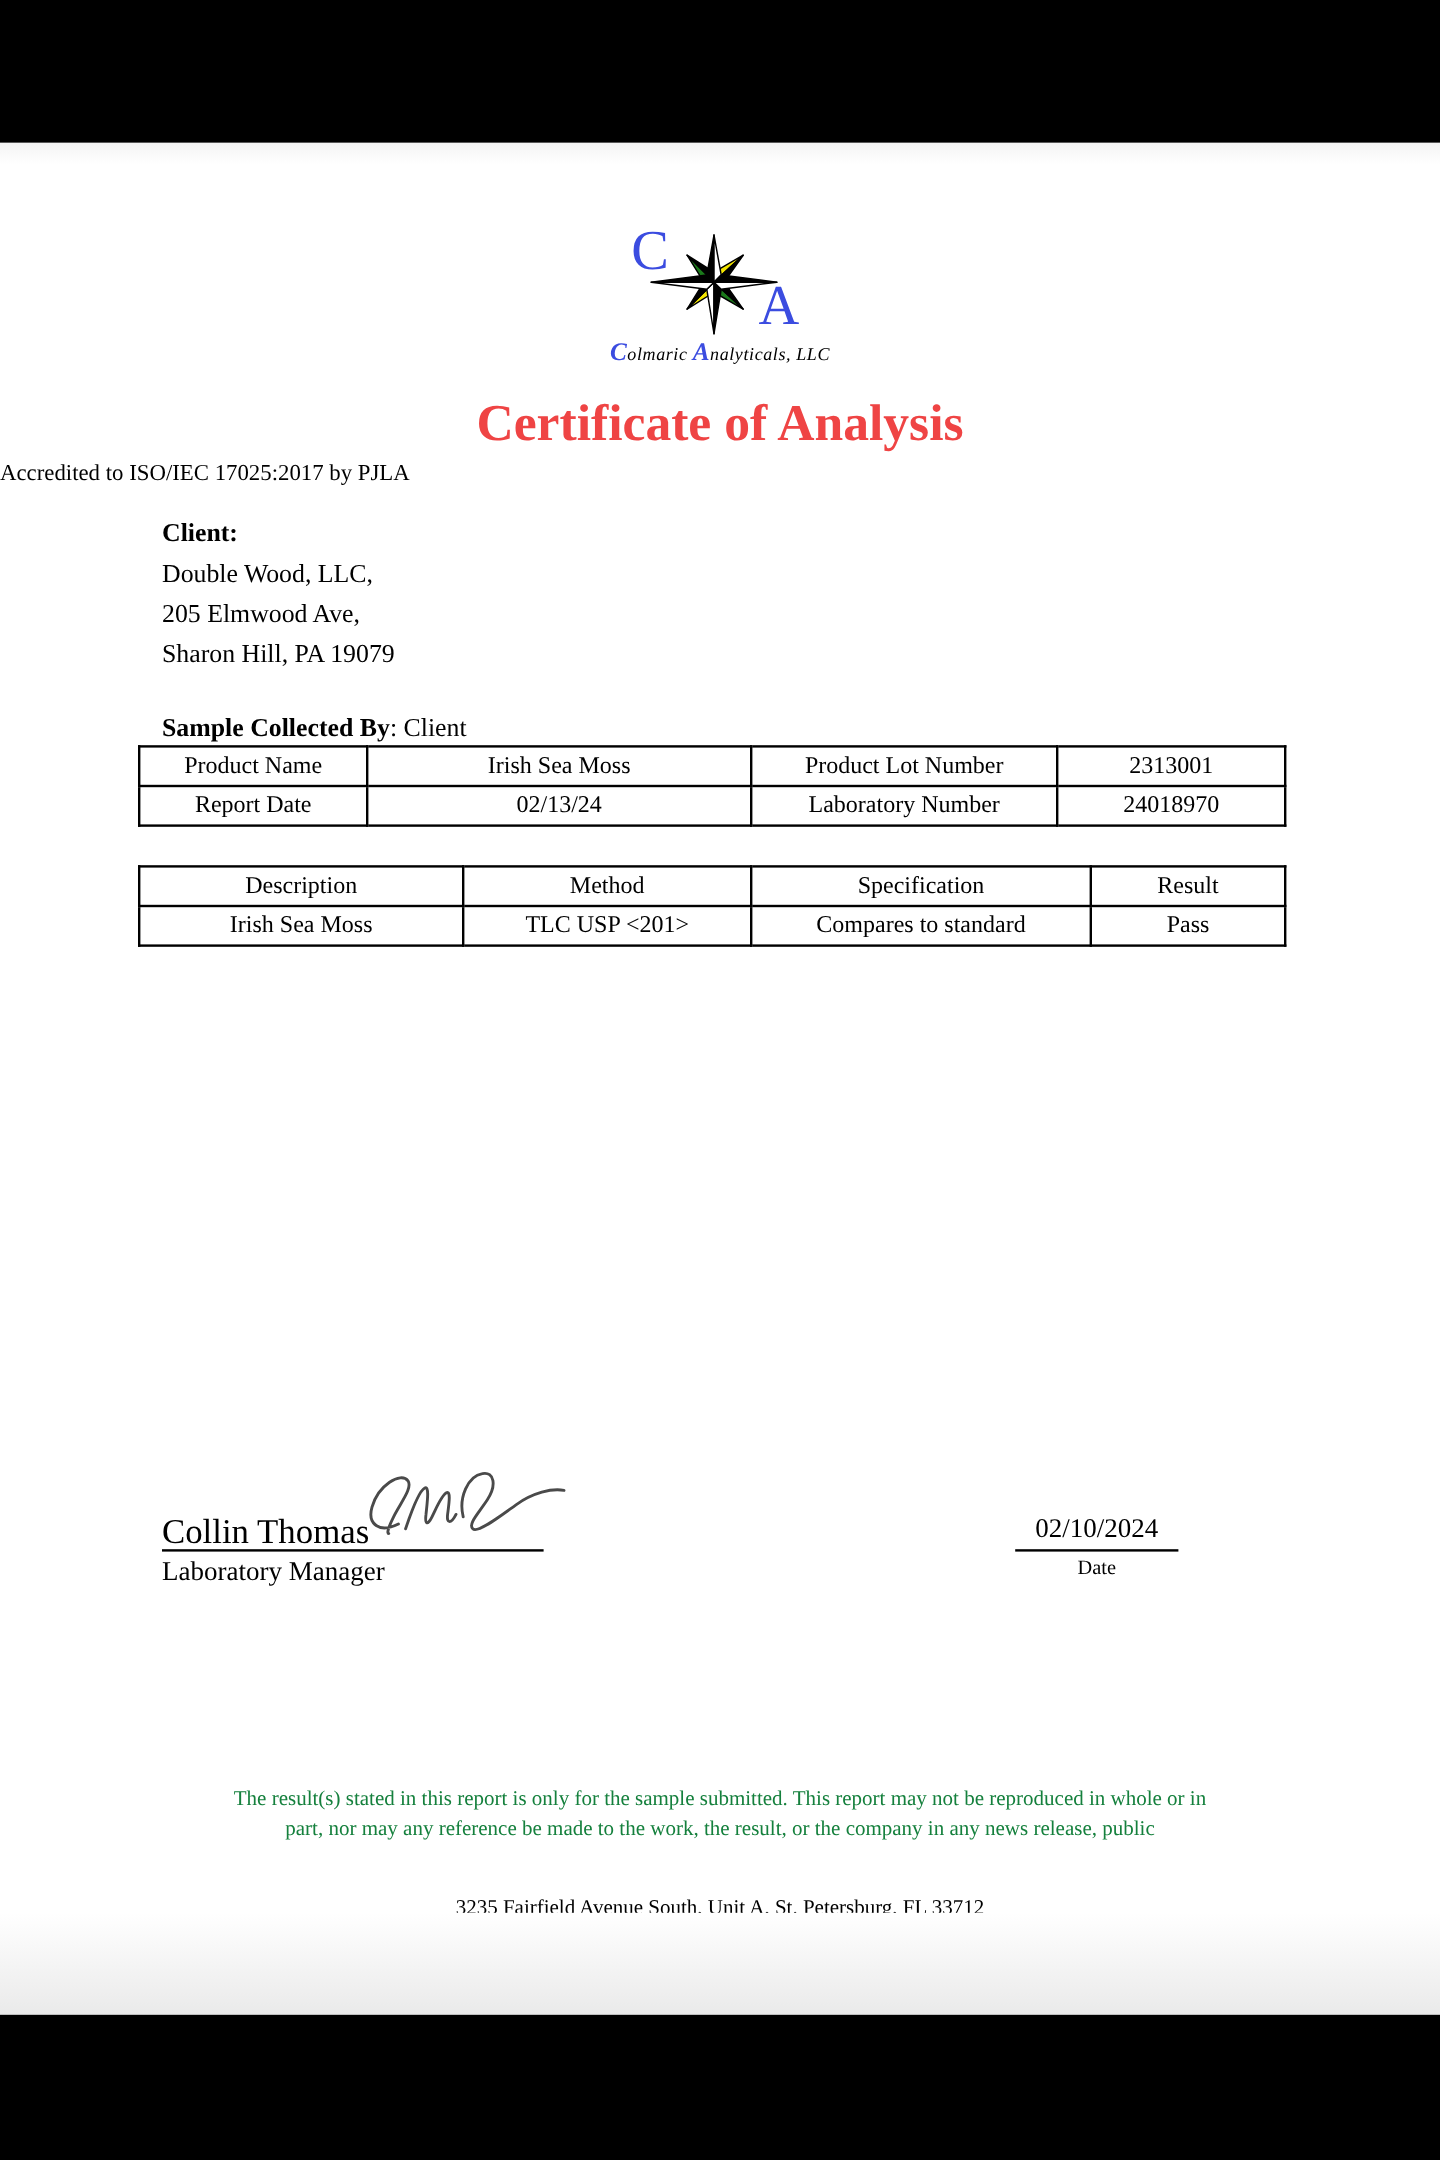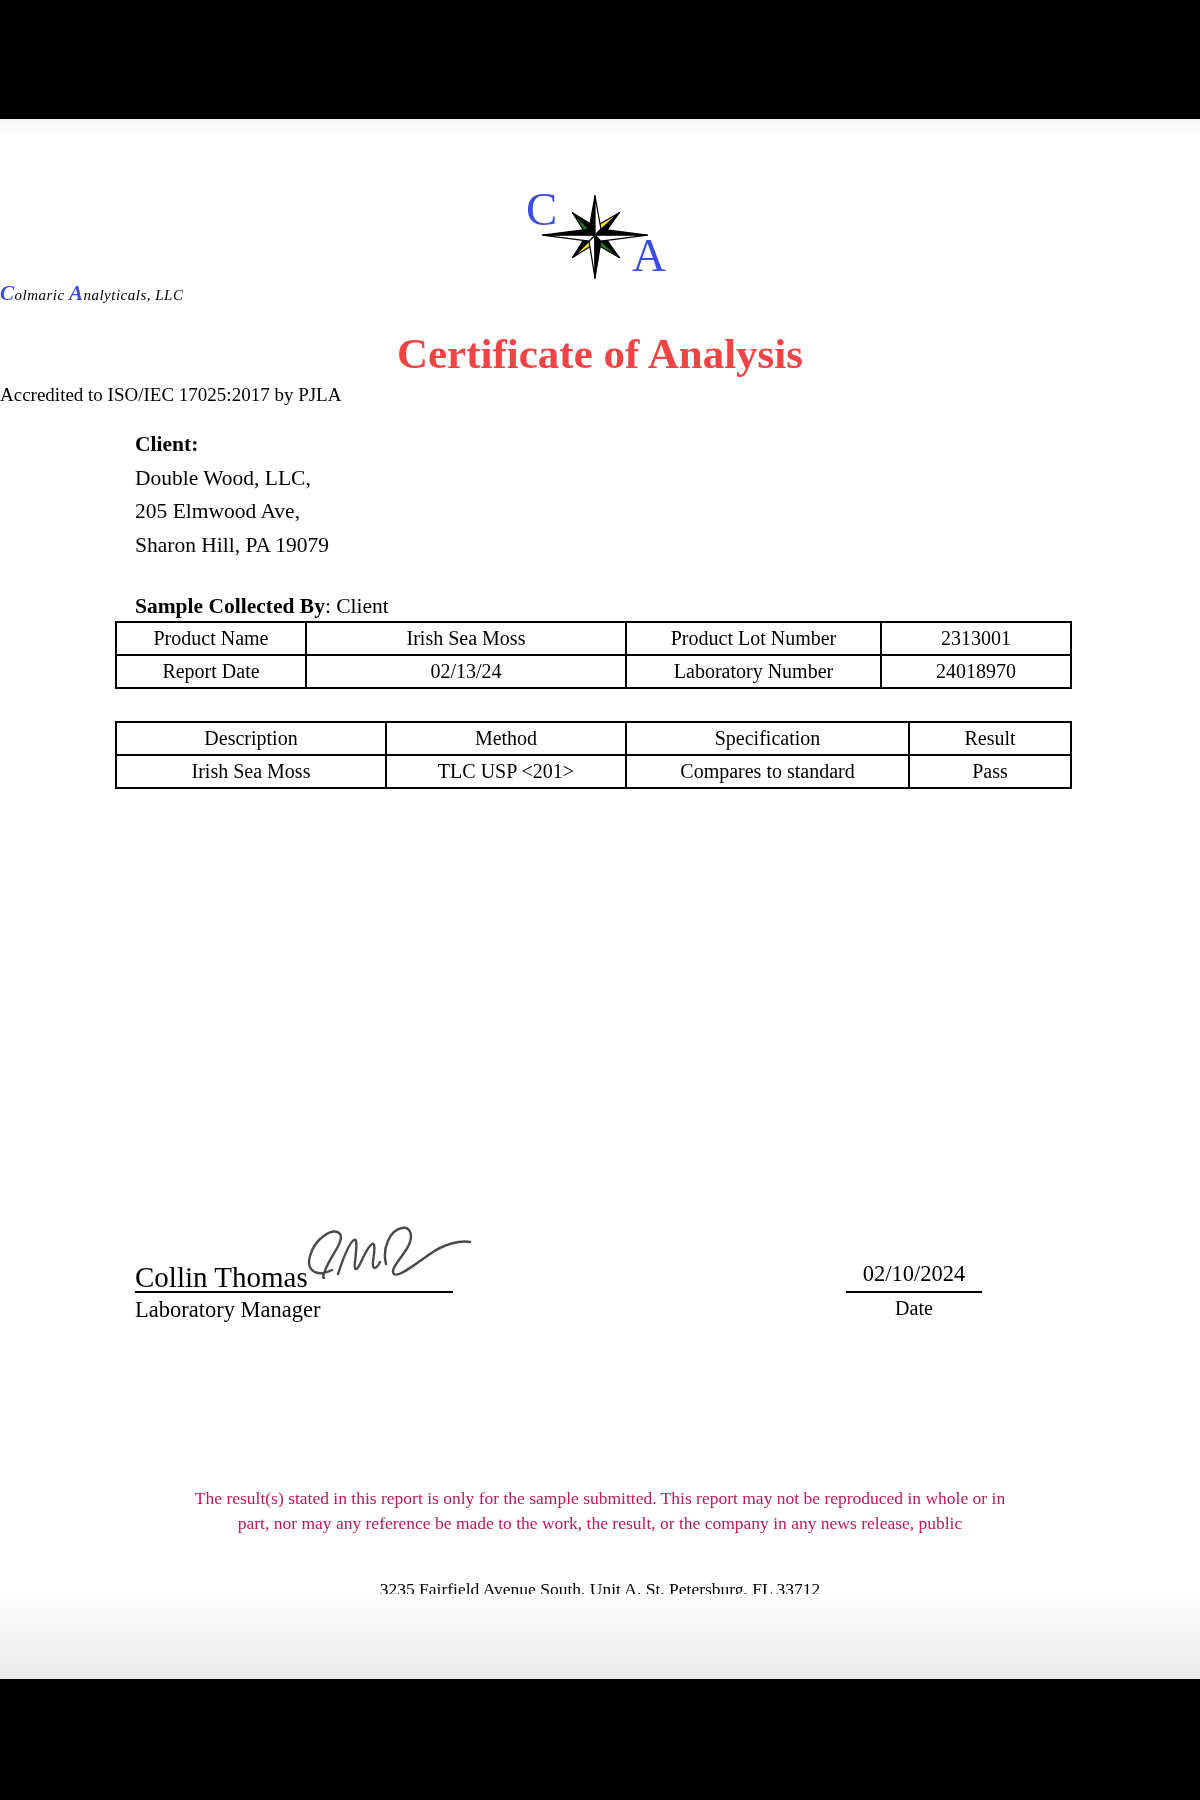--- a/index.html
+++ b/index.html
@@ -16,21 +16,21 @@
     background:linear-gradient(#ffffff,#eaeaea); }
 
   
   .logo-wrap { position:absolute; left:520px; top:186px; width:170px; height:122px; }
   .logo-letter { position:absolute; line-height:1; font-size:47px; color:#3b4ce0;
     font-family:"Liberation Serif",serif; }
   .logo-c { left:6px; top:0; }
   .logo-a { left:112px; top:46px; }
   .star { position:absolute; left:14px; top:8px; width:122px; height:86px; }
 
-  .company-line { position:absolute; top:281px; left:0; width:1200px; 
+  .company-line { position:absolute; top:281px; left:0; width:1200px; text-align:center;
     font-style:italic; font-size:15px; letter-spacing:0.5px; }
   .company-line .cap { font-size:21px; color:#3b4ce0; font-weight:bold; }
 
   .title { position:absolute; top:329px; left:0; width:1200px; text-align:center;
     font-size:43px; font-weight:bold; color:#ef4444; }
   .accr { position:absolute; left:0; width:1200px; font-size:19px; }
   .accr1 { top:384px; }
   .accr2 { top:407px; }
 
   .client-block { position:absolute; left:135px; top:428px; font-size:21.5px; line-height:33.5px; }
@@ -46,24 +46,24 @@
   .t1 { top:621px; width:955px; }
   .t2 { top:721px; width:955px; }
 
   
   .sig-squiggle { position:absolute; left:298px; top:1218px; width:180px; height:78px; }
   .sig-name { position:absolute; left:135px; top:1261px; font-size:29px; }
   .sig-underline { position:absolute; left:135px; top:1291px; width:318px; border-top:2.5px solid #000; }
   .sig-role { position:absolute; left:135px; top:1297px; font-size:22.5px; }
   .date-value { position:absolute; left:846px; top:1261px; width:136px; text-align:center; font-size:22.5px; }
   .date-underline { position:absolute; left:846px; top:1291px; width:136px; border-top:2.5px solid #000; }
-  .date-label { position:absolute; left:846px; top:1297px; width:136px; text-align:center; font-size:20px; }
+  .date-label { position:absolute; left:846px; top:1297px; width:136px; text-align:center; font-size:17px; }
 
   .disclaimer { position:absolute; top:1486px; left:0; width:1200px; text-align:center;
-    color:#be185d; font-size:17.5px; line-height:25px; }
+    color:#15803d; font-size:17.5px; line-height:25px; }
   .footer { position:absolute; top:1577px; left:0; width:1200px; text-align:center;
     font-size:17.5px; line-height:25px; }
 </style>
 </head>
 <body>
 
 <div class="page">
   <div class="bar top"></div>
   <div class="fade-top"></div>
 

